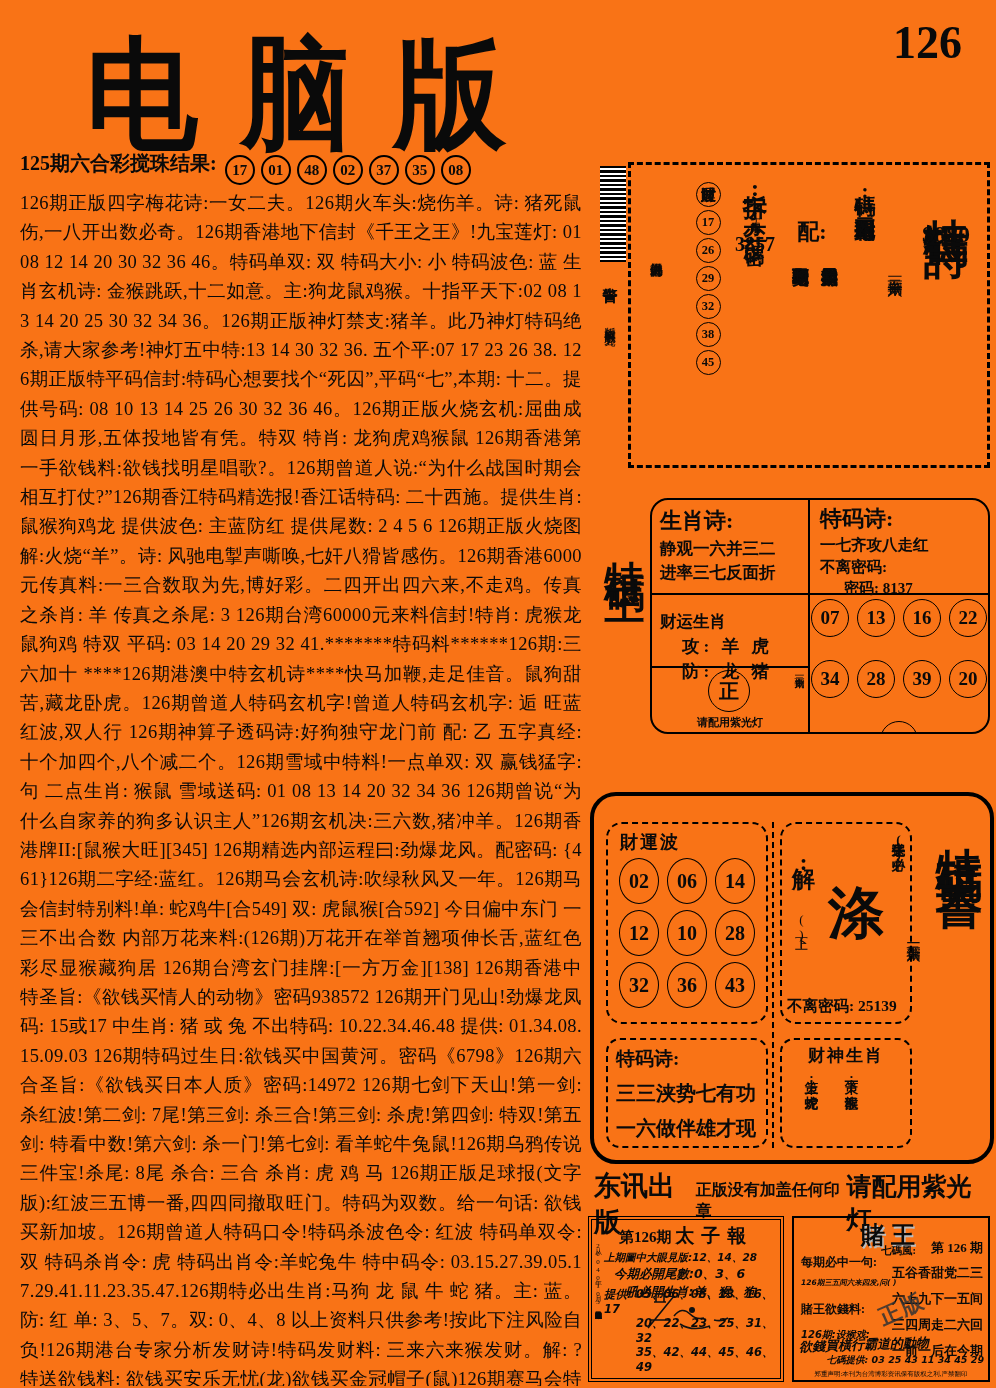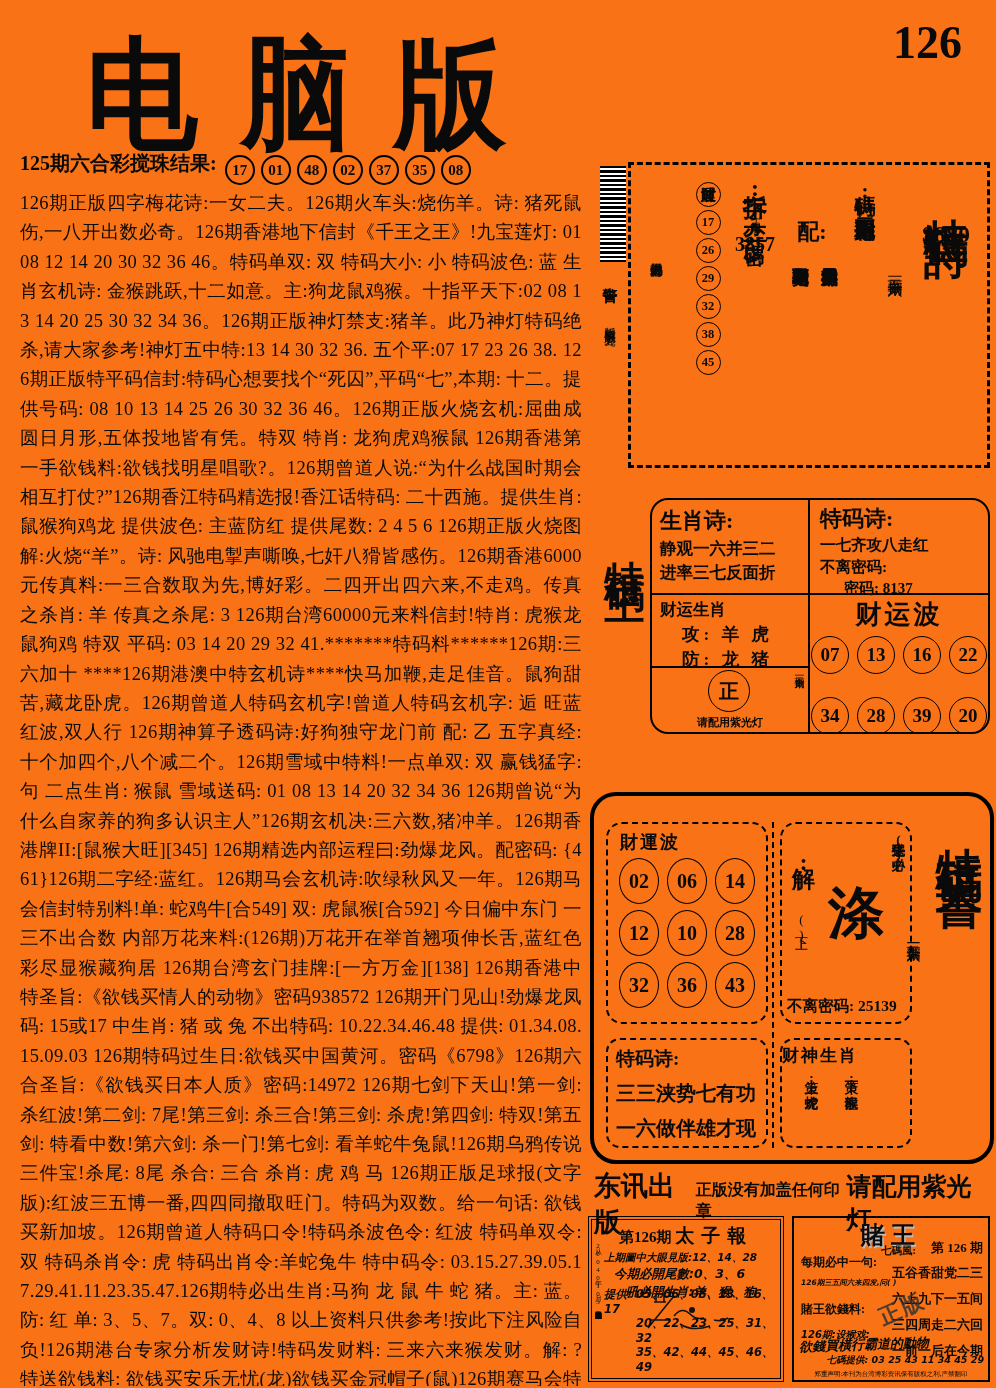--- a/index.html
+++ b/index.html
@@ -34,21 +34,21 @@
                text-align:center;line-height:23px;font-size:12.5px;font-weight:bold;writing-mode:horizontal-tb;}
   .pei-cols{writing-mode:vertical-rl;text-orientation:upright;height:200px;margin-top:8px;}
   .pei-cols span{display:block;font-size:17px;font-weight:bold;margin-left:6px;}
 
   
   .side-b{position:absolute;left:597px;top:528px;font-size:40px;font-weight:900;letter-spacing:14px;}
   .box-b{position:absolute;left:650px;top:487px;width:336px;height:232px;border:2.5px solid #000;border-radius:18px;overflow:hidden;margin-top:11px;}
   .box-b .cell{position:absolute;box-sizing:border-box;}
   .cell-a{left:0;top:0;width:158px;height:95px;border-right:2px solid #000;border-bottom:2px solid #000;padding:6px 8px;}
   .cell-b{left:158px;top:0;width:178px;height:95px;border-bottom:2px solid #000;padding:4px 10px;}
-  .cell-c{left:0;top:95px;width:158px;height:73px;border-right:2px solid #000;border-bottom:2px solid #000;padding:4px 8px;}
+  .cell-c{left:0;top:95px;width:158px;height:73px;border-right:2px solid #000;border-bottom:2px solid #000;padding:16px 8px;}
   .cell-d{left:0;top:168px;width:158px;height:64px;border-right:2px solid #000;}
   .cell-e{left:158px;top:95px;width:178px;height:137px;text-align:center;}
   .cell-a h4,.cell-b h4{margin:0;font-size:22px;}
   .cell-a p{margin:2px 0 0;font-size:16.5px;font-weight:bold;}
   .cell-b p{margin:1px 0 0;font-size:15.5px;font-weight:bold;}
   .cell-b .mm{font-size:15px;margin-left:24px;}
   .cell-c .t{font-size:16.5px;font-weight:bold;}
   .cell-c p{margin:1px 0 0 22px;font-size:17.5px;font-weight:bold;letter-spacing:4px;}
   .seal{position:absolute;left:56px;top:2px;width:40px;height:40px;border:1.5px solid #000;border-radius:50%;
         text-align:center;line-height:40px;font-size:20px;font-weight:bold;}
@@ -73,21 +73,21 @@
   .sub2{left:186px;top:26px;width:132px;height:202px;}
   .jie{position:absolute;left:6px;top:26px;font-size:23px;font-weight:bold;}
   .jie-note{position:absolute;left:10px;top:88px;font-size:13px;}
   .bigchar{position:absolute;left:46px;top:52px;font-size:56px;font-weight:900;}
   .songzi{position:absolute;right:3px;top:8px;font-size:13.5px;font-weight:bold;height:160px;}
   .mima-c{position:absolute;left:5px;bottom:5px;font-size:15.5px;font-weight:bold;white-space:nowrap;}
   .sub3{left:12px;top:242px;width:162px;height:110px;border-radius:14px;padding:4px 8px;}
   .sub3 h4{margin:2px 0 0;font-size:19px;}
   .sub3 p{margin:8px 0 0;font-size:20px;font-weight:bold;white-space:nowrap;}
   .sub4{left:186px;top:242px;width:132px;height:110px;border-radius:14px;}
-  .sub4 h4{margin:4px 0 0;text-align:left;font-size:17px;letter-spacing:2px;}
+  .sub4 h4{margin:4px 0 0;text-align:center;font-size:17px;letter-spacing:2px;}
   .caishen-cols{position:absolute;left:20px;top:30px;height:76px;writing-mode:vertical-lr;text-orientation:upright;}
   .caishen-cols span{display:block;font-size:13.5px;font-weight:bold;margin-right:22px;}
   .cutline{position:absolute;left:178px;top:26px;height:326px;border-left:2px dashed #000;}
 
   
   .footer{position:absolute;left:594px;top:1168px;width:394px;display:flex;align-items:baseline;justify-content:space-between;}
   .footer .pub{font-size:27px;font-weight:bold;}
   .footer .note{font-size:16px;font-weight:bold;}
   .footer .uv{font-size:25px;font-weight:bold;}
 
@@ -194,21 +194,20 @@
       <span class="t">财运生肖</span>
       <p>攻: 羊 虎</p>
       <p>防: 龙 猪</p>
     </div>
     <div class="cell cell-d">
       <span class="seal">正</span>
       <span class="uv-small">请配用紫光灯</span>
       <span class="issue-d v">第一百二十六期</span>
     </div>
     <div class="cell cell-e">
-      <h4>财运波</h4>
       <div class="balls">
           <span class="ball">07</span>
           <span class="ball">13</span>
           <span class="ball">16</span>
           <span class="ball">22</span>
           <span class="ball">34</span>
           <span class="ball">28</span>
           <span class="ball">39</span>
           <span class="ball">20</span>
           <span class="ball">45</span>

